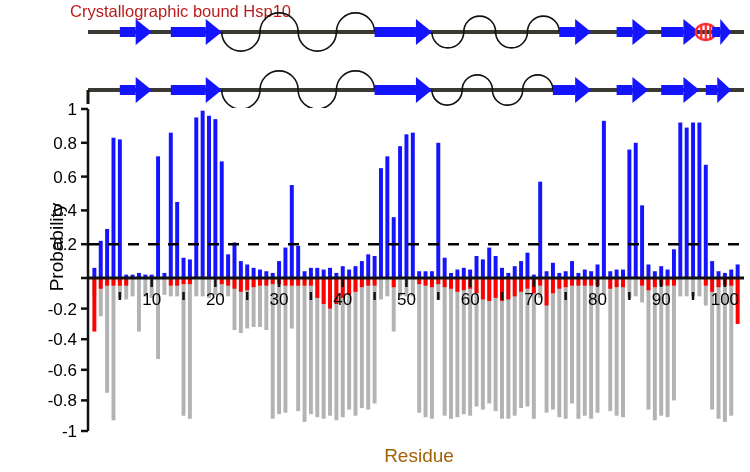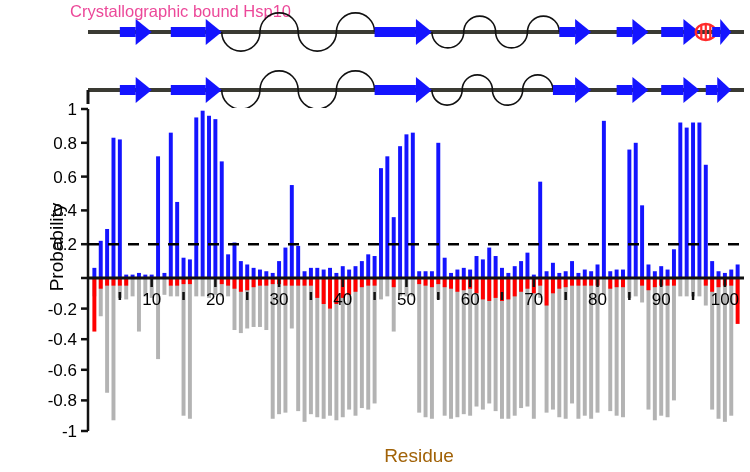--- a/index.html
+++ b/index.html
@@ -1,20 +1,20 @@
 <!DOCTYPE html>
 <html><head>
 <meta charset="utf-8">
 <style>
   html,body{margin:0;padding:0;background:#ffffff;}
   body{width:750px;height:472px;overflow:hidden;
        font-family:"Liberation Sans","DejaVu Sans",sans-serif;color:#000;}
   #root{position:relative;width:750px;height:472px;}
 
-  .trk-label{position:absolute;font-size:16.5px;letter-spacing:0px;color:#ec4899;white-space:nowrap;text-align:right;}
+  .trk-label{position:absolute;font-size:16.5px;letter-spacing:0px;color:#b91c1c;white-space:nowrap;text-align:right;}
   .track-svg{position:absolute;left:0;top:0;}
   .plot-svg{position:absolute;left:0;top:0;}
 
   .ylab{position:absolute;left:-3px;top:236px;width:120px;text-align:center;
         transform:rotate(-90deg);transform-origin:center center;
         font-size:19px;color:#000;}
   .xlab{position:absolute;left:0;top:445px;width:750px;text-align:center;
         font-size:19px;color:#a16207;padding-left:44px;}
   .tick-txt{font-size:17px;font-family:"Liberation Sans",sans-serif;fill:#000;}
   .xtick-txt{font-size:17px;font-family:"Liberation Sans",sans-serif;fill:#000;}

